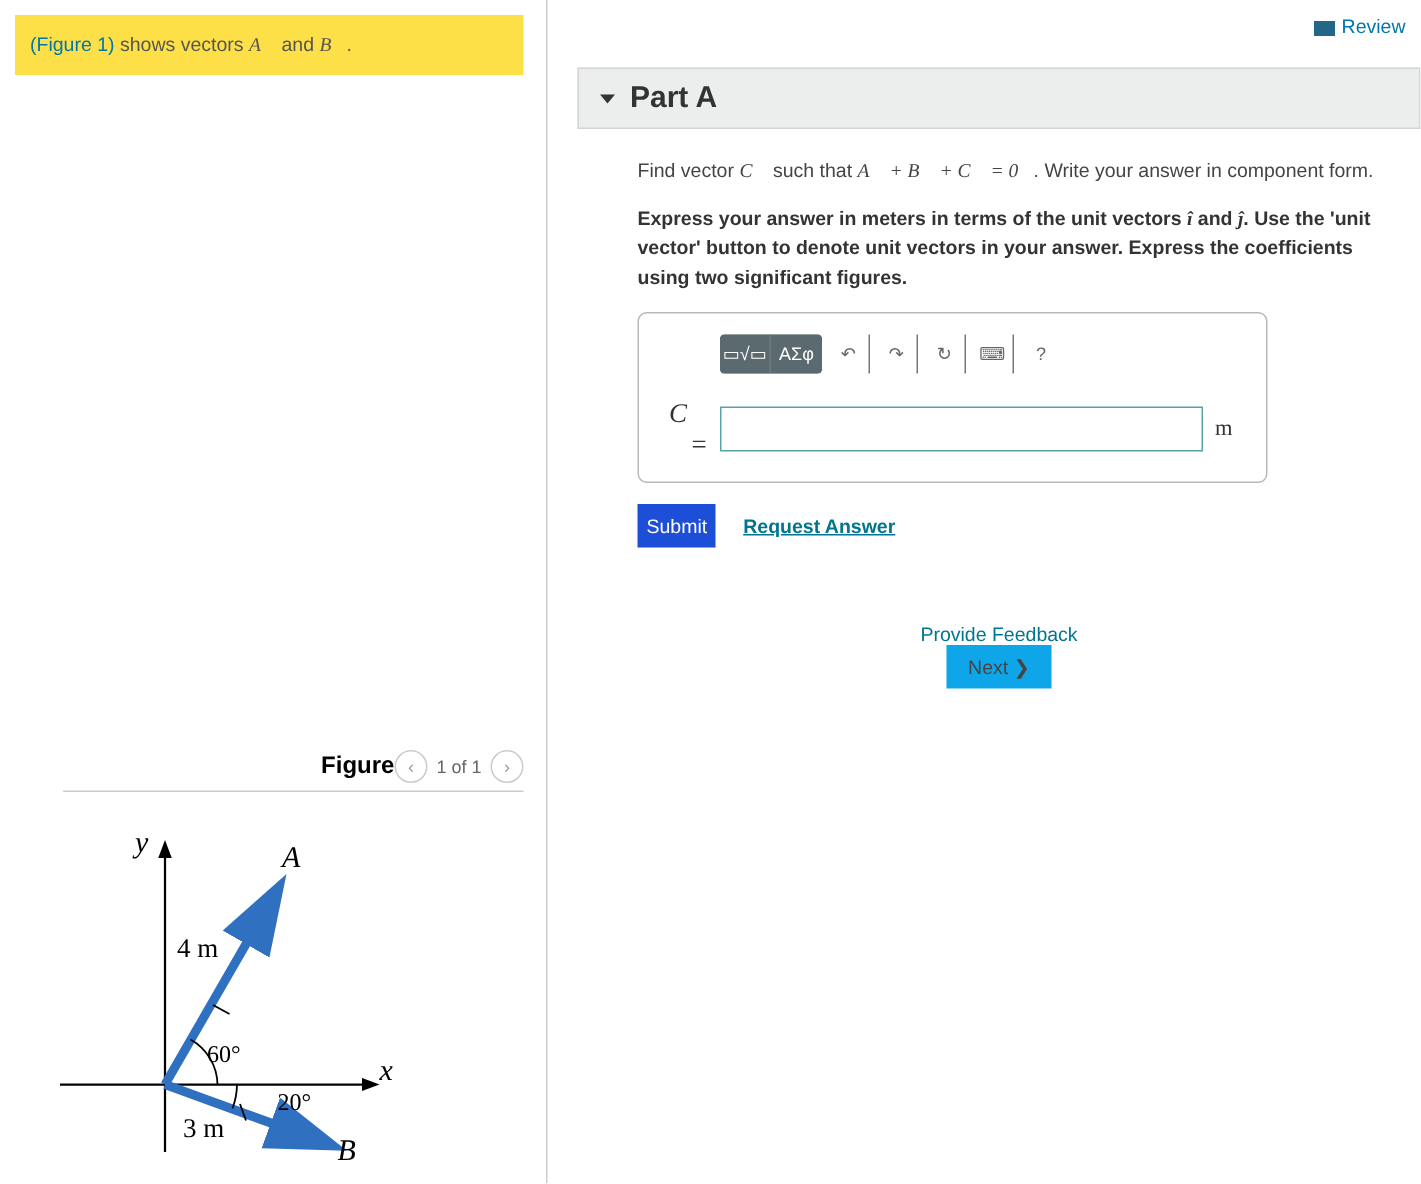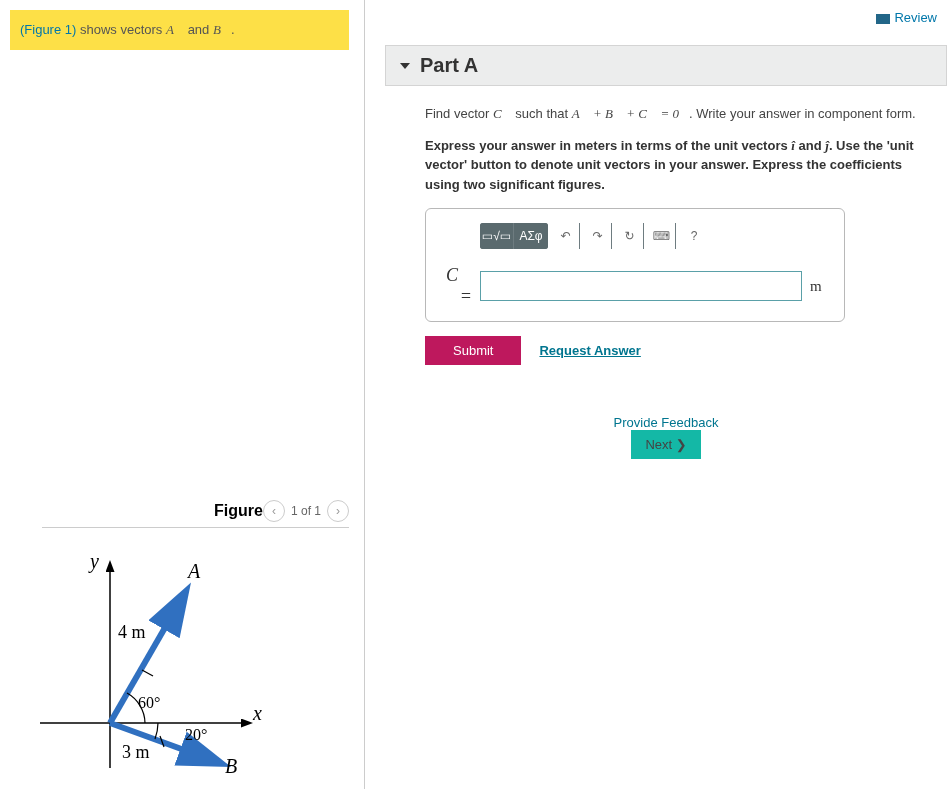--- a/index.html
+++ b/index.html
@@ -26,25 +26,25 @@
 .toolbar { display: flex; align-items: center; gap: 4px; margin-bottom: 16px; margin-left: 40px; }
 .tool-group { display: flex; background: #5a6a6e; border-radius: 3px; overflow: hidden; }
 .tool-btn { width: 34px; height: 26px; background: #5a6a6e; color: #fff; display: flex; align-items: center; justify-content: center; font-size: 12px; cursor: pointer; border-right: 1px solid #6e7c80; }
 .tool-btn:last-child { border-right: none; }
 .tool-btn.light { background: transparent; color: #666; width: 28px; }
 .input-row { display: flex; align-items: center; gap: 8px; }
 .c-label { font-family: 'Times New Roman', serif; font-style: italic; font-size: 18px; width: 32px; text-align: right; }
 .answer-input { flex: 1; height: 30px; border: 1px solid #5aa0a8; padding: 4px 6px; font-size: 14px; }
 .unit { font-family: 'Times New Roman', serif; font-size: 15px; width: 20px; }
 .submit-row { margin-top: 14px; display: flex; align-items: center; gap: 18px; }
-.submit-btn { background: #be185d; color: #fff; border: none; padding: 7px 28px; font-size: 13px; cursor: pointer; }
+.submit-btn { background: #1d4ed8; color: #fff; border: none; padding: 7px 6px; font-size: 13px; cursor: pointer; }
 .req-link { color: #00758f; text-decoration: underline; font-size: 13px; cursor: pointer; font-weight: bold; }
 .feedback-row { display: flex; justify-content: space-between; align-items: center; margin-top: 40px; padding-right: 0; flex-direction: column; }
 .feedback-link { color: #00758f; font-size: 13px; cursor: pointer; }
-.next-btn { background: #14b8a6; padding: 7px 14px; font-size: 13px; cursor: pointer; color: #444; }
+.next-btn { background: #0ea5e9; padding: 7px 14px; font-size: 13px; cursor: pointer; color: #444; }
 svg text { font-family: 'Times New Roman', serif; }
 .arrow-down { display:inline-block; width:0; height:0; border-left:5px solid transparent; border-right:5px solid transparent; border-top:6px solid #333; }
 </style>
 </head>
 <body>
 
 <div class="container">
   <div class="left-col">
     <div class="problem-box">
       <span class="link-txt">(Figure 1)</span><span> shows vectors </span><span class="vec-label">A⃗</span><span> and </span><span class="vec-label">B⃗</span><span>.</span>

